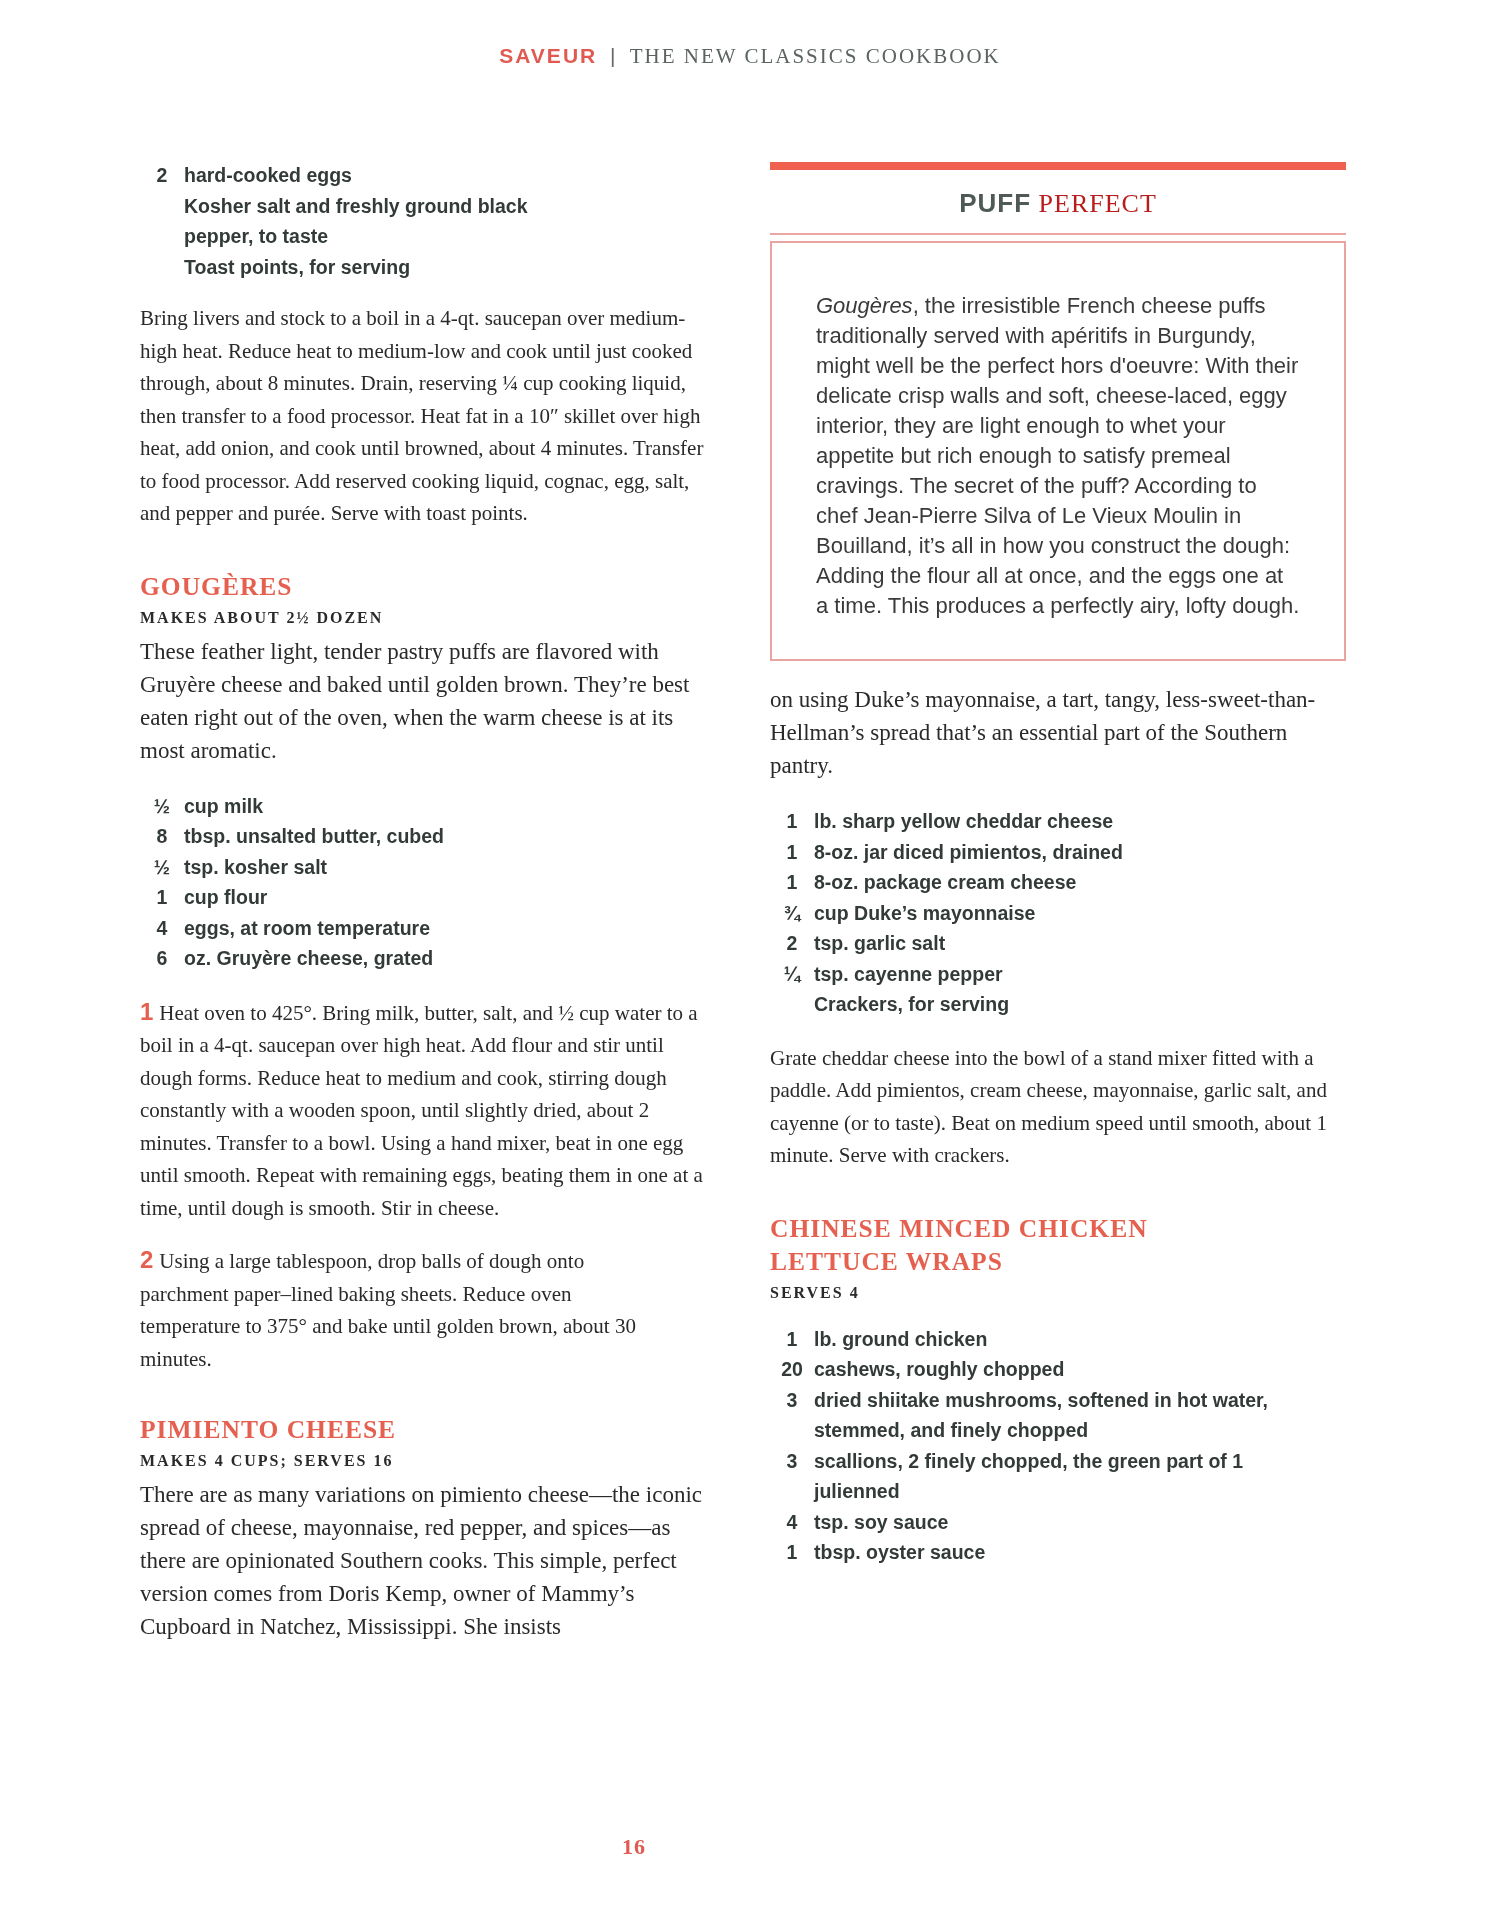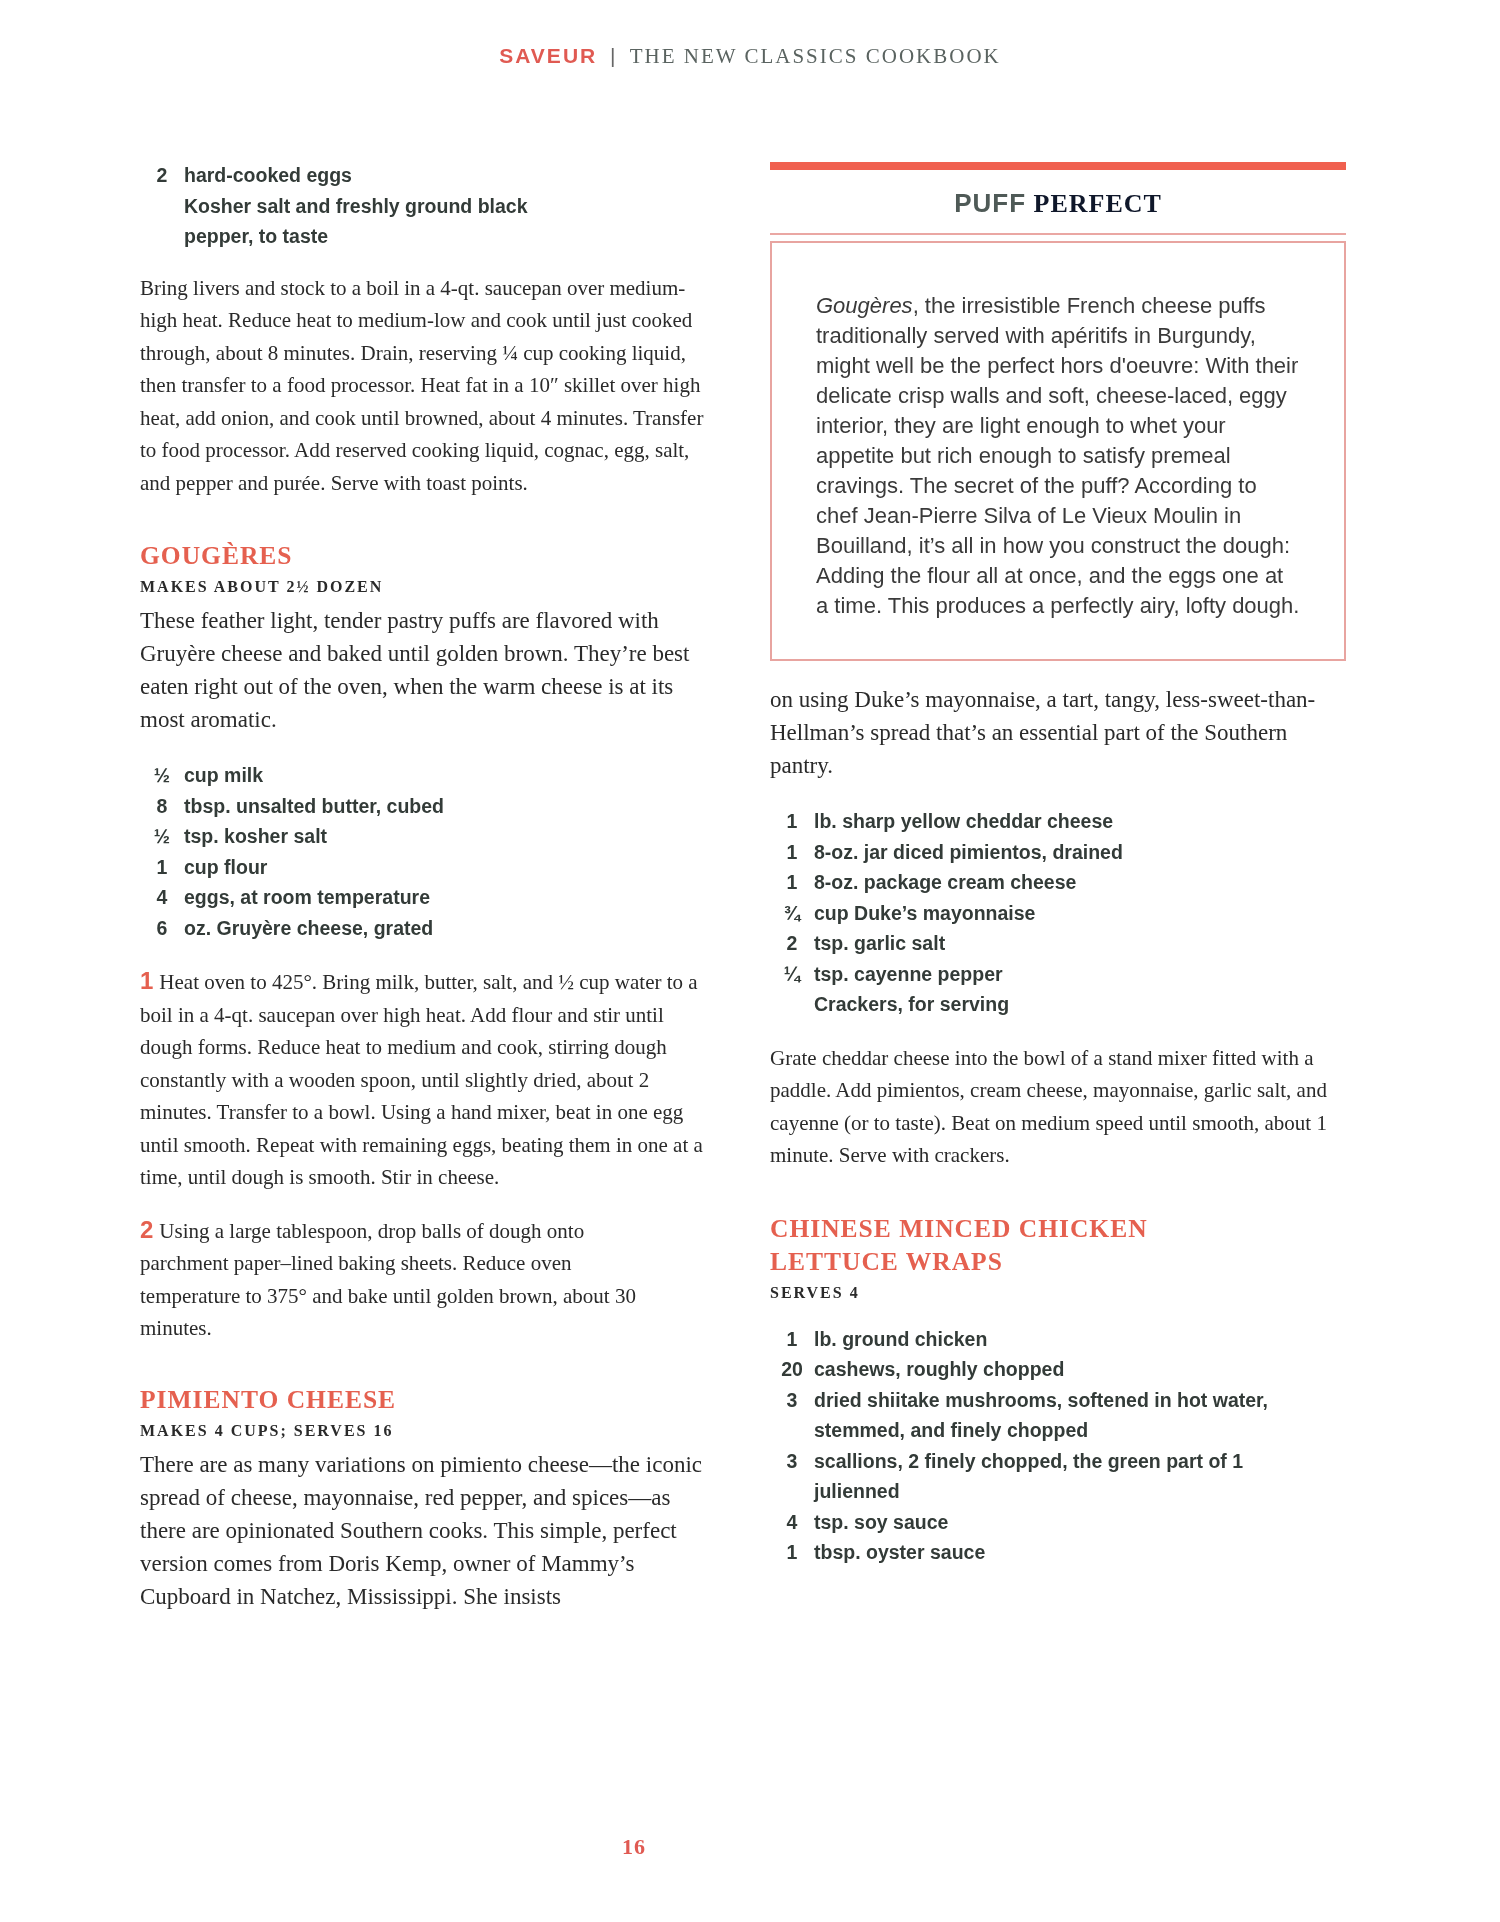--- a/index.html
+++ b/index.html
@@ -22,21 +22,21 @@
   .intro-text { font-family: "Liberation Serif", serif; font-size: 23px; line-height: 33px; color: #2a2a2a; margin: 0; }
 
   .recipe-title { font-family: "Liberation Serif", serif; font-weight: bold; color: #e5604f; font-size: 25.5px; letter-spacing: 1px; margin: 0; line-height: 33px; }
   .yield { font-family: "Liberation Serif", serif; font-weight: bold; font-size: 16px; letter-spacing: 2px; color: #2a2a2a; margin: 6px 0 8px 0; }
   .step-num { font-family: "Liberation Sans", sans-serif; font-weight: bold; color: #e5604f; font-size: 24px; margin-right: 6px; }
 
   .sidebar-box { position: relative; }
   .sidebar-topbar { height: 8px; background: #f0604f; margin-top: 2px; }
   .sidebar-heading { text-align: center; font-size: 26px; padding: 18px 0 14px 0; letter-spacing: 1px; }
   .sidebar-heading .w1 { font-family: "Liberation Sans", sans-serif; font-weight: bold; color: #4f5a57; }
-  .sidebar-heading .w2 { font-family: "Liberation Serif", serif; font-weight: bold; color: #0f172a; margin-top: 25px; }
+  .sidebar-heading .w2 { font-family: "Liberation Serif", serif; font-weight: normal; color: #b91c1c; margin-top: 25px; }
   .sidebar-rule { height: 2px; background: #eaa7a3; }
   .sidebar-inner { border: 2px solid #e8a4a0; margin-top: 6px; padding: 48px 44px 38px 44px; }
   .sidebar-text { font-family: "Liberation Sans", sans-serif; font-size: 22px; line-height: 30px; color: #3a3a3a; margin: 0; }
   .sidebar-text em { font-style: italic; }
 
   .page-num { position: absolute; top: 1834px; left: 0; width: 1268px; text-align: center; font-family: "Liberation Serif", serif; font-weight: bold; font-size: 22px; color: #e05a52; letter-spacing: 1px; }
 </style>
 </head>
 <body>
 
@@ -48,20 +48,24 @@
 
 <div class="col col-left">
   <ul class="ing" style="width:440px;">
     <li>
         <span class="qty">2</span>
         <span class="desc">hard-cooked eggs</span>
       </li>
     <li>
         <span class="qty"></span>
         <span class="desc">Kosher salt and freshly ground black pepper, to taste</span>
+      </li>
+    <li>
+        <span class="qty"></span>
+        <span class="desc">Toast points, for serving</span>
       </li>
   </ul>
 
   <p class="body-text" style="margin-top:20px;">Bring livers and stock to a boil in a 4-qt. saucepan over medium-high heat. Reduce heat to medium-low and cook until just cooked through, about 8 minutes. Drain, reserving ¼ cup cooking liquid, then transfer to a food processor. Heat fat in a 10″ skillet over high heat, add onion, and cook until browned, about 4 minutes. Transfer to food processor. Add reserved cooking liquid, cognac, egg, salt, and pepper and purée. Serve with toast points.</p>
 
   <h2 class="recipe-title" style="margin-top:40px;">GOUGÈRES</h2>
   <div class="yield">MAKES ABOUT 2½ DOZEN</div>
   <p class="intro-text">These feather light, tender pastry puffs are flavored with Gruyère cheese and baked until golden brown. They’re best eaten right out of the oven, when the warm cheese is at its most aromatic.</p>
 
   <ul class="ing" style="margin-top:24px;">

